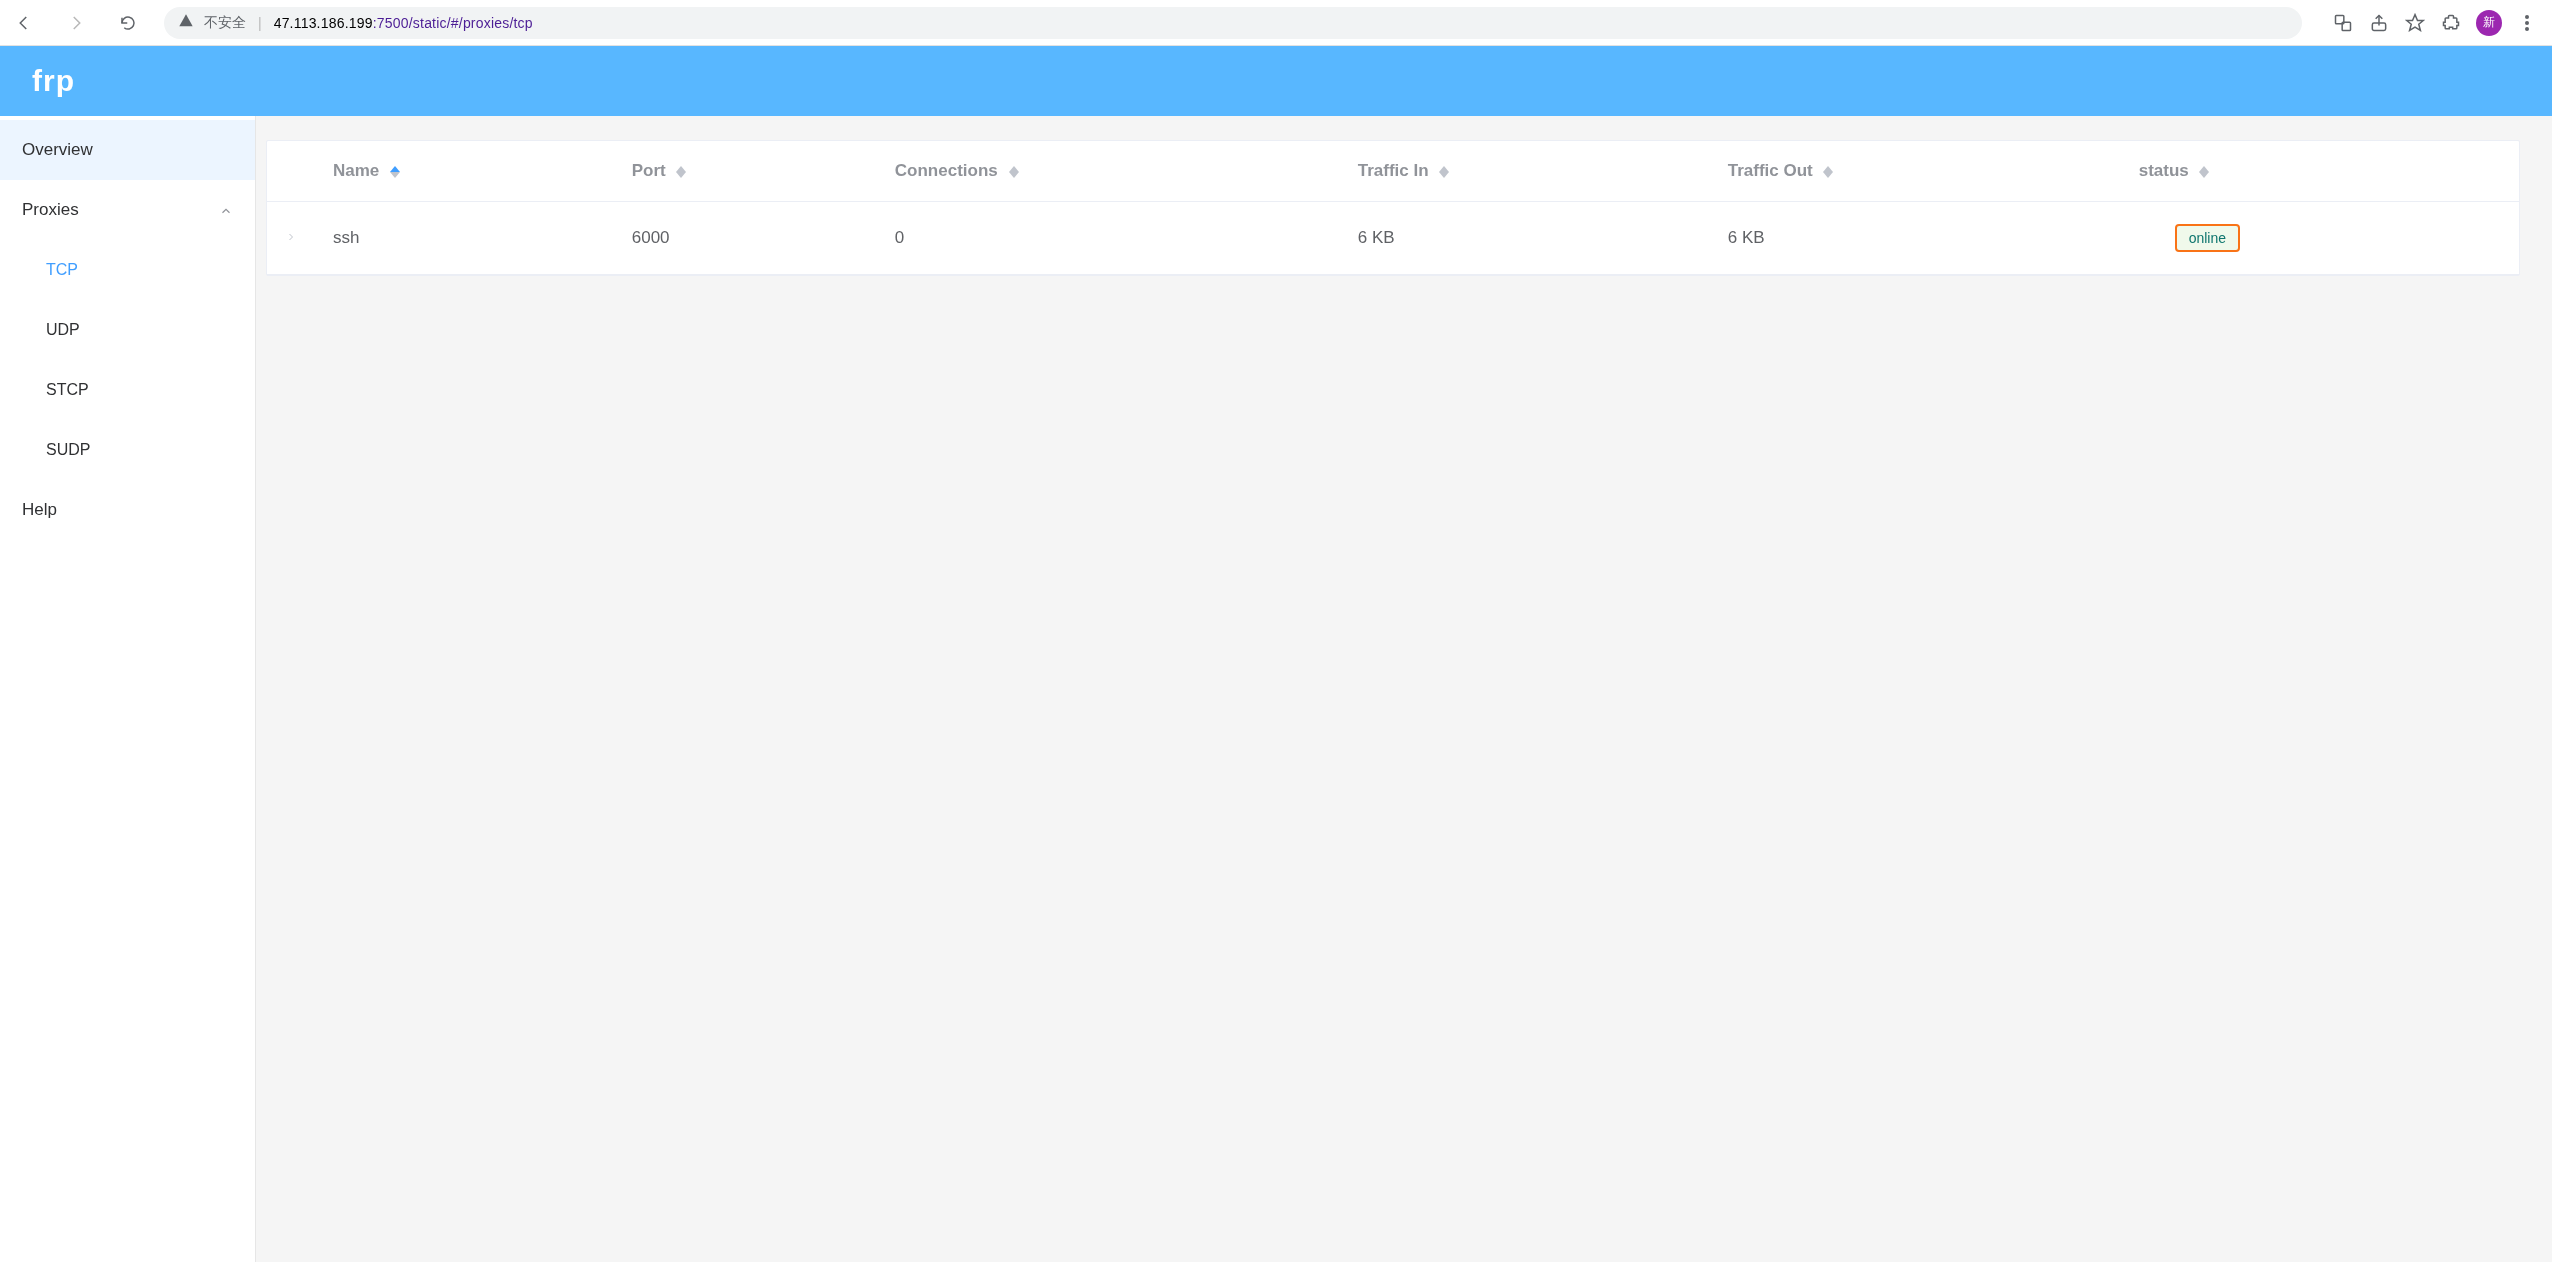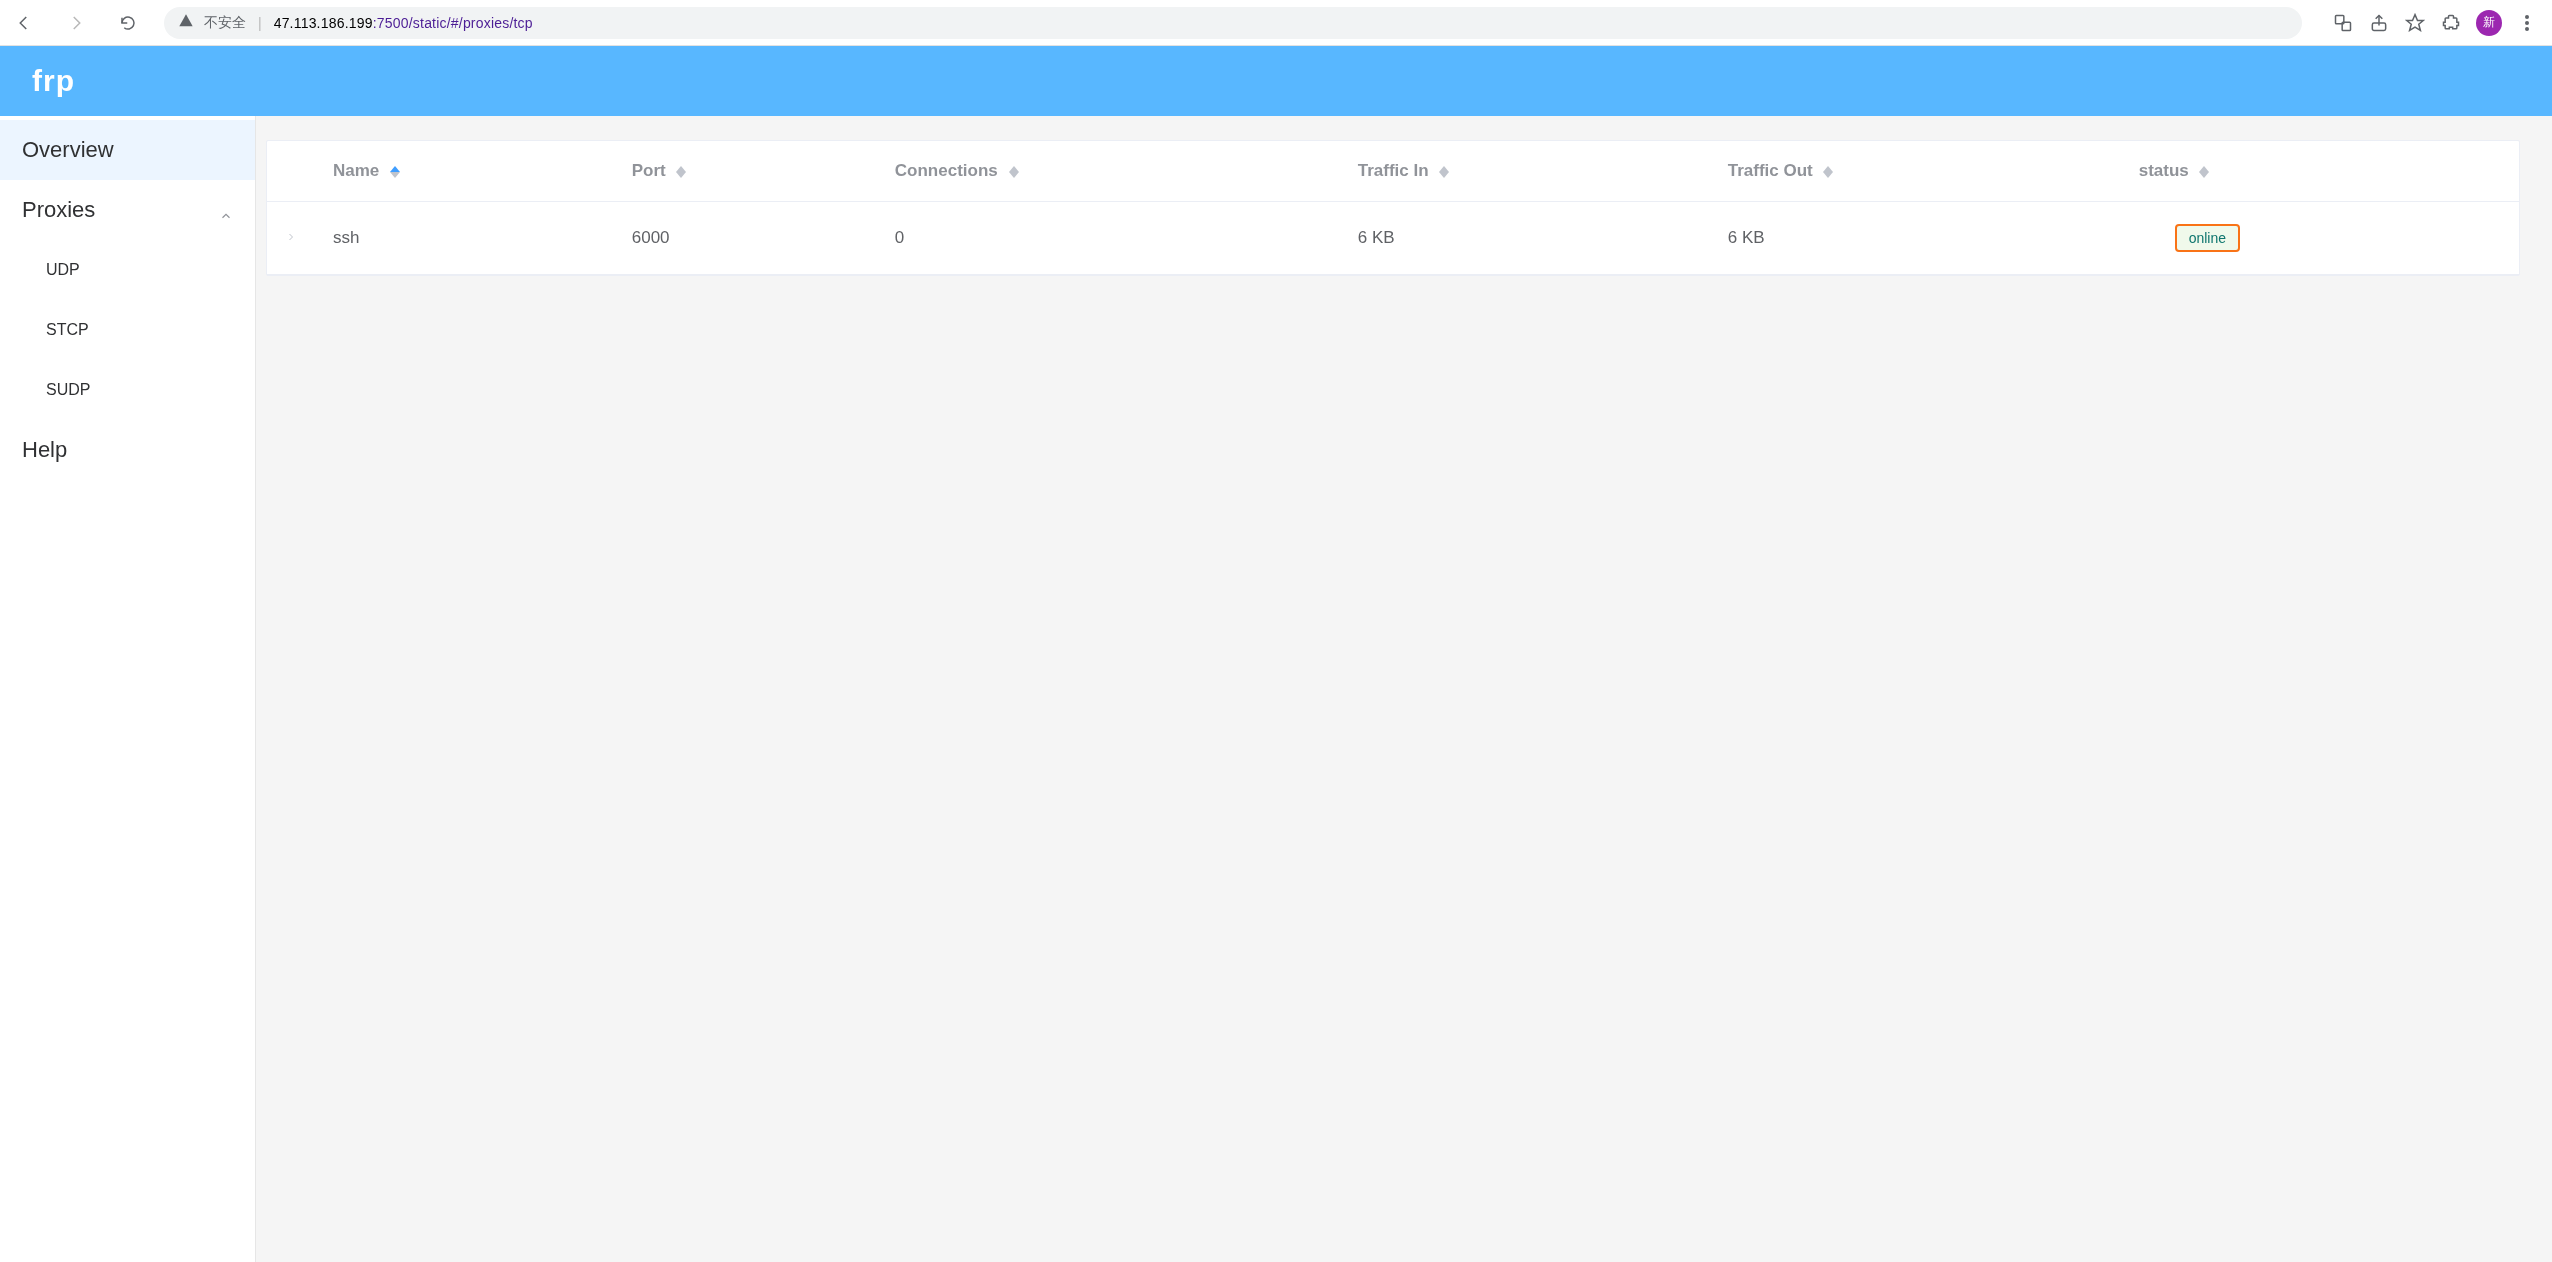--- a/index.html
+++ b/index.html
@@ -24,21 +24,21 @@
   .kebab { width:22px; height:22px; display:flex; align-items:center; justify-content:center; }
   .kebab svg { width:4px; height:16px; fill:#5f6368; }
 
   
   .app-header { height: 70px; background: #58b7ff; display:flex; align-items:center; padding: 0 32px; }
   .app-title { color:#fff; font-size: 30px; font-weight:600; letter-spacing:1px; }
 
   
   .app-body { flex:1; display:flex; min-height:0; }
   .sidebar { width: 256px; background:#fff; border-right:1px solid #e6e6e6; padding-top: 4px; }
-  .side-item { height:60px; display:flex; align-items:center; padding: 0 22px; font-size:22px; color:#303133; cursor:pointer; justify-content: space-between; }
+  .side-item { height:60px; display:flex; align-items:center; padding: 0 22px; font-size:17px; color:#303133; cursor:pointer; justify-content: space-between; }
   .side-item.selected { background:#ecf5ff; color:#303133; }
   .side-sub { }
   .side-sub .side-item.child { padding-left: 46px; font-size:16px; }
   .side-item.active { color:#409eff; }
   .chevron { width:14px; height:14px; }
   .chevron svg { width:14px; height:14px; stroke:#909399; fill:none; stroke-width:2; }
 
   
   .content { flex:1; padding: 24px 32px 0 10px; overflow:auto; }
   .panel { background:#fff; border:1px solid #ebeef5; border-radius:2px; }
@@ -133,20 +133,23 @@
     </div>
     <div class="side-item">
       <span>Proxies</span>
       <span class="chevron">
         <svg viewBox="0 0 24 24">
             <polyline points="6 15 12 9 18 15"></polyline>
           </svg>
       </span>
     </div>
     <div class="side-sub">
+      <div class="side-item child active">
+          <span>TCP</span>
+        </div>
       <div class="side-item child">
           <span>UDP</span>
         </div>
       <div class="side-item child">
           <span>STCP</span>
         </div>
       <div class="side-item child">
           <span>SUDP</span>
         </div>
     </div>

